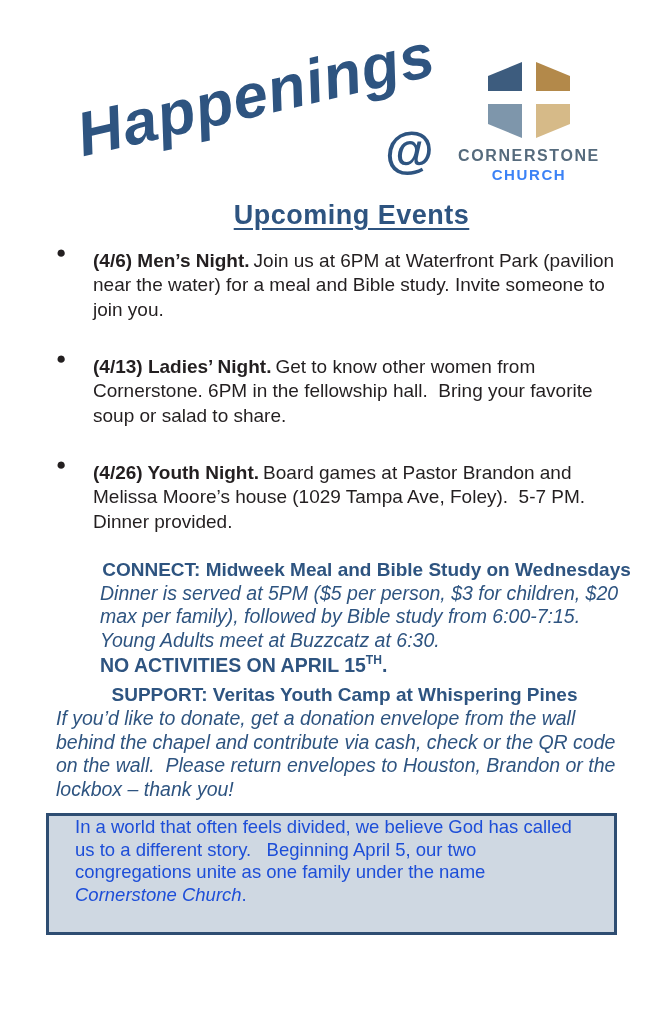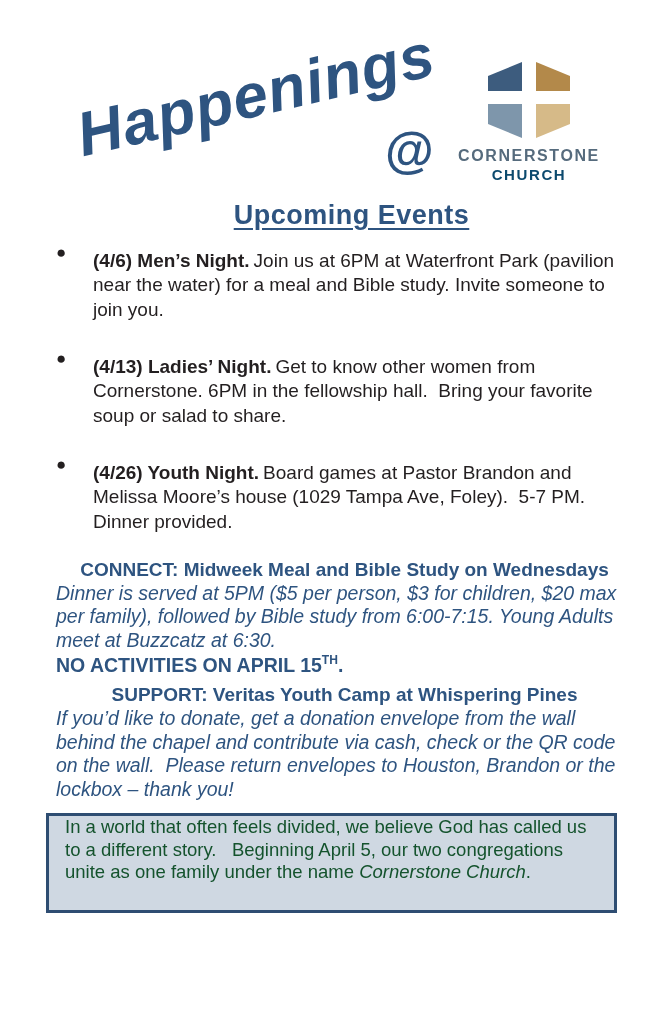--- a/index.html
+++ b/index.html
@@ -23,21 +23,21 @@
     color:#2e5480;
     transform:rotate(-13deg); transform-origin:0 50%;
   }
   .at-symbol {
     position:absolute; left:385px; top:122px;
     font-size:50px; font-weight:bold; color:#2e5480;
   }
   .logo { position:absolute; left:448px; top:56px; width:162px; text-align:center; }
   .logo-mark { display:block; width:100px; height:88px; margin:0 auto; }
   .logo-line1 { font-size:16px; font-weight:bold; letter-spacing:1.6px; color:#566b7d; margin-top:3px; }
-  .logo-line2 { font-size:15px; font-weight:bold; letter-spacing:1.6px; color:#0c4a6e; margin-top:1px; }
+  .logo-line2 { font-size:15px; font-weight:bold; letter-spacing:1.6px; color:#3b82f6; margin-top:1px; }
 
   
   .events-title {
     margin:0 0 10px 0; text-align:center;
     font-size:27px; font-weight:bold; letter-spacing:0.5px;
     color:#2e5480; text-decoration:underline; text-underline-offset:4px;padding-left:40px;
   }
   .event-list { margin:0 30px 0 56px; }
   .event-row { display:flex; margin-bottom:17px; }
   .event-bullet { width:29px; flex:0 0 29px; font-size:17px; line-height:1.45; color:#231f20; }
@@ -48,35 +48,35 @@
   .section-heading {
     margin:0 30px 1px 56px; text-align:center;
     font-size:19px; font-weight:bold; color:#2e5480;
   }
   .italic-blue {
     margin:0 26px 0 56px; font-style:italic;
     font-size:19.5px; line-height:1.2; color:#2e5480; white-space:pre-wrap;
   }
   .notice { margin:1px 30px 0 56px; font-size:19.5px; font-weight:bold; color:#2e5480; }
   sup { font-size:0.62em; }
-  .connect { margin-top:12px; }
+  .connect { margin-top:12px;padding-left:44px; }
   .support { margin-top:8px; }
 
   
   .mission-box {
     margin:12px 46px 0 46px;
     border:3px solid #2e4d72; background:#cfd8e2;
   }
   .mission-title {
     margin:12px 10px 12px; text-align:center;
     font-size:27px; font-weight:bold; letter-spacing:0.3px; color:#2e5480;
   }
   .mission-box p {
-    margin:0 0 26px; padding:0 16px;
-    font-size:18.5px; line-height:1.22; color:#14532d; white-space:pre-wrap;
+    margin:0 0 26px; padding:0 26px;
+    font-size:18.5px; line-height:1.22; color:#1d4ed8; white-space:pre-wrap;
   }
 </style>
 </head>
 <body>
 
 <div class="page">
 
   <header class="masthead">
 
     <div class="script-title">Happenings</div>

